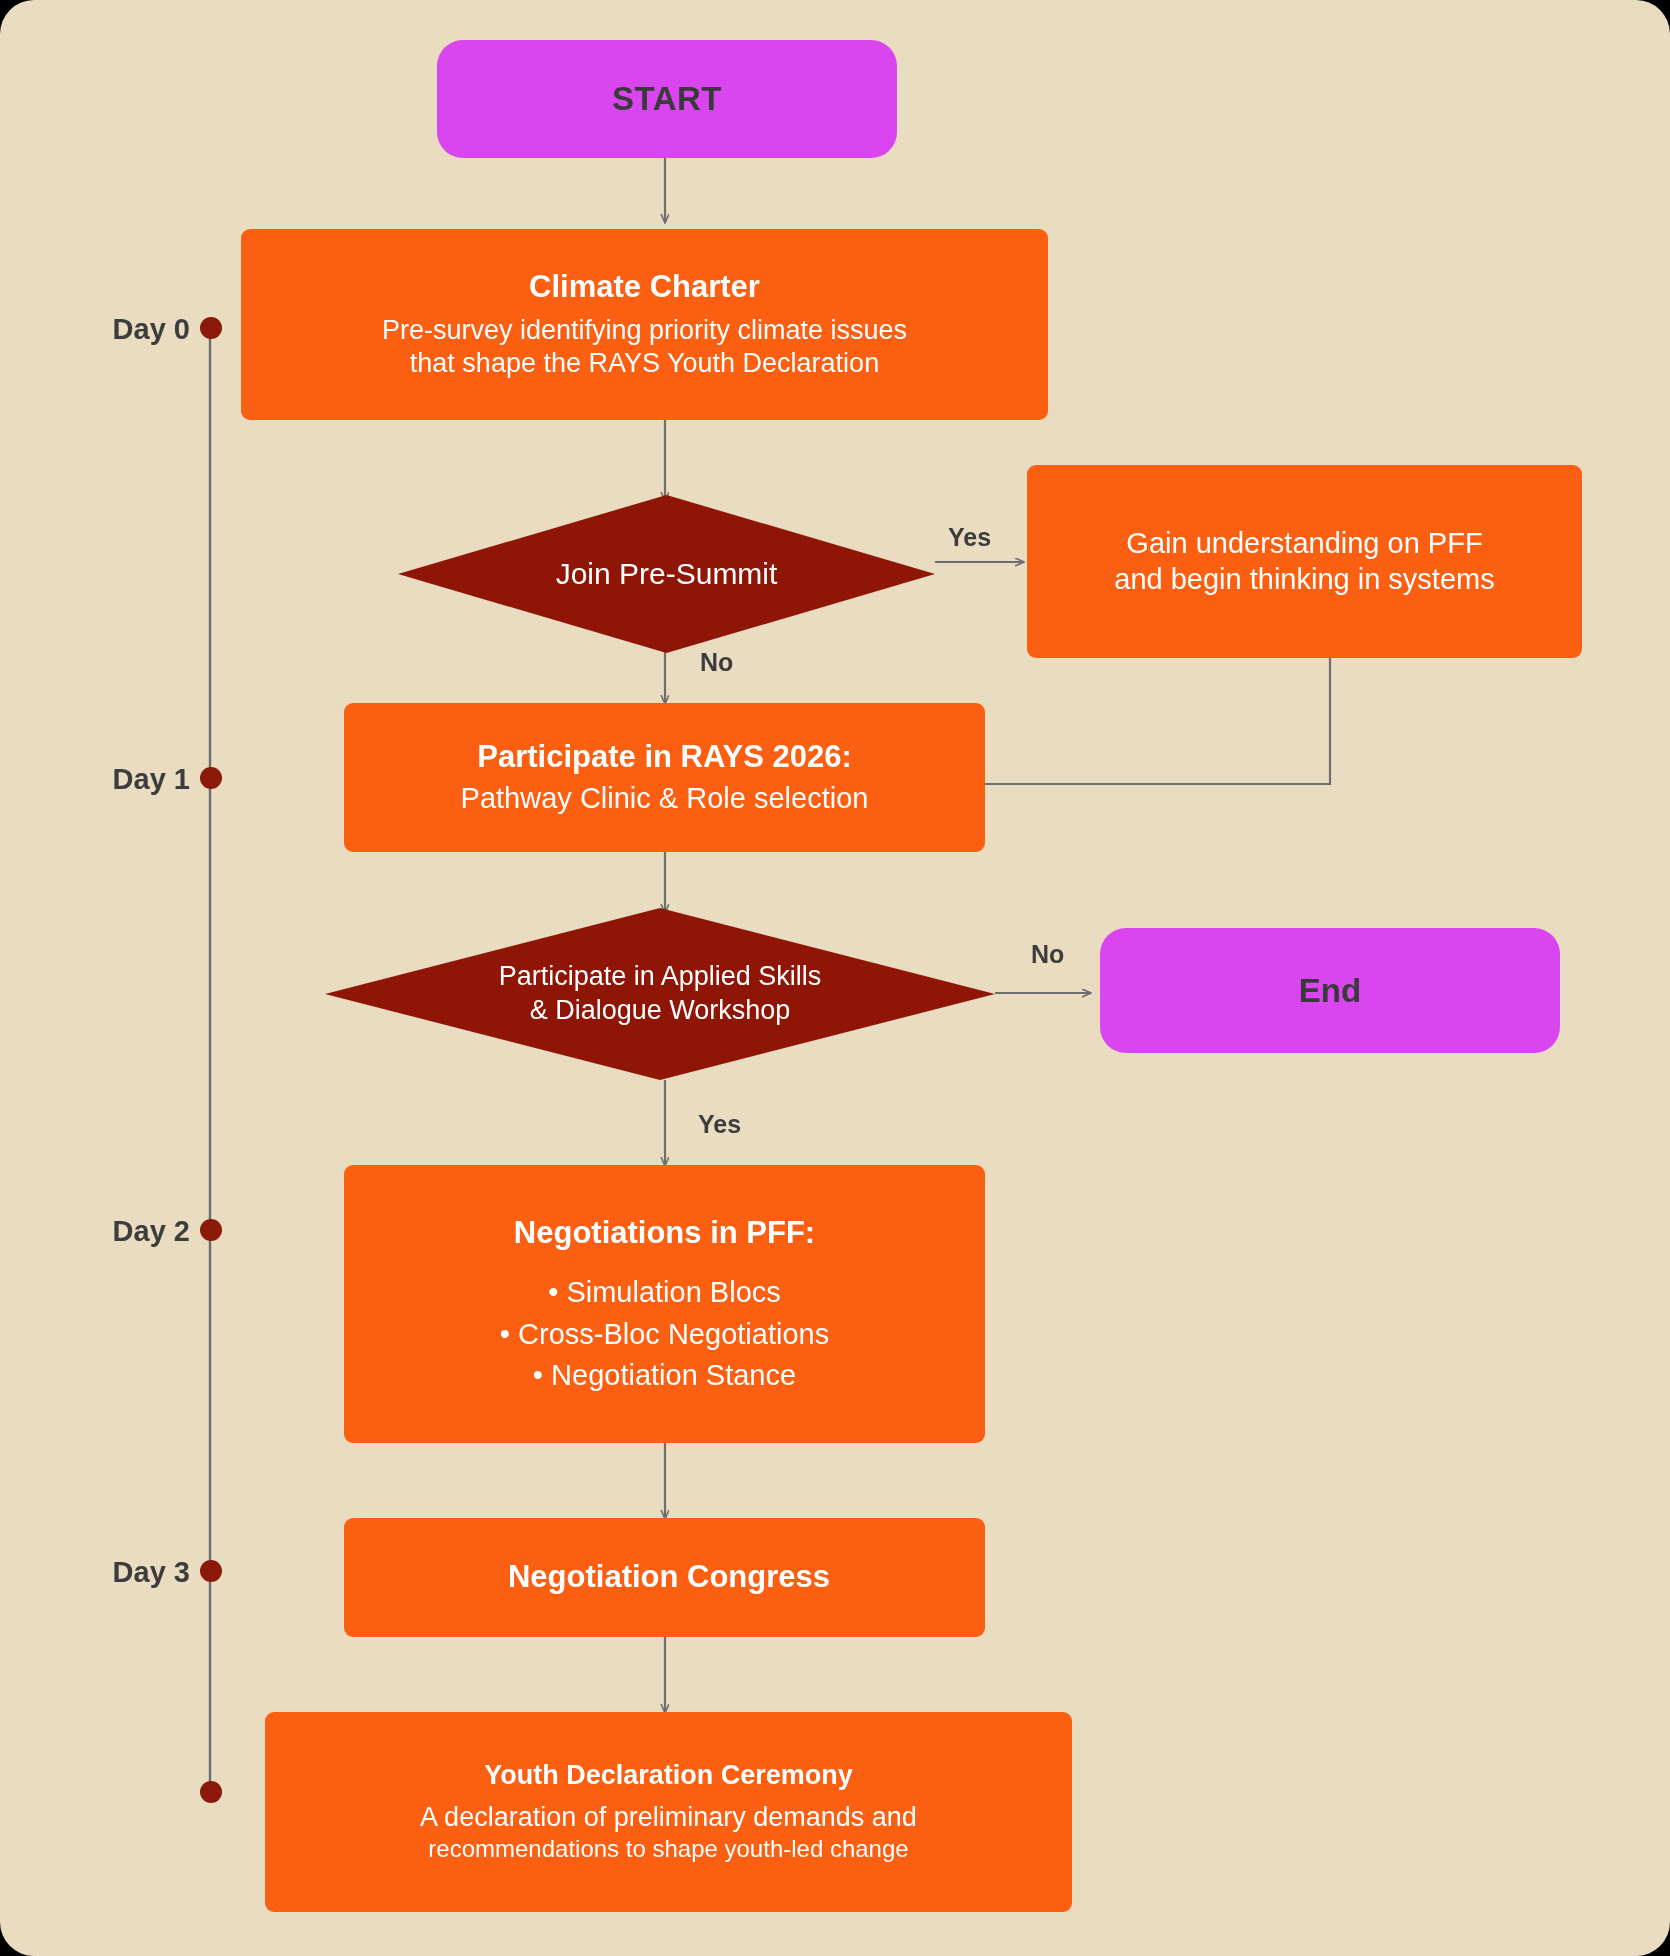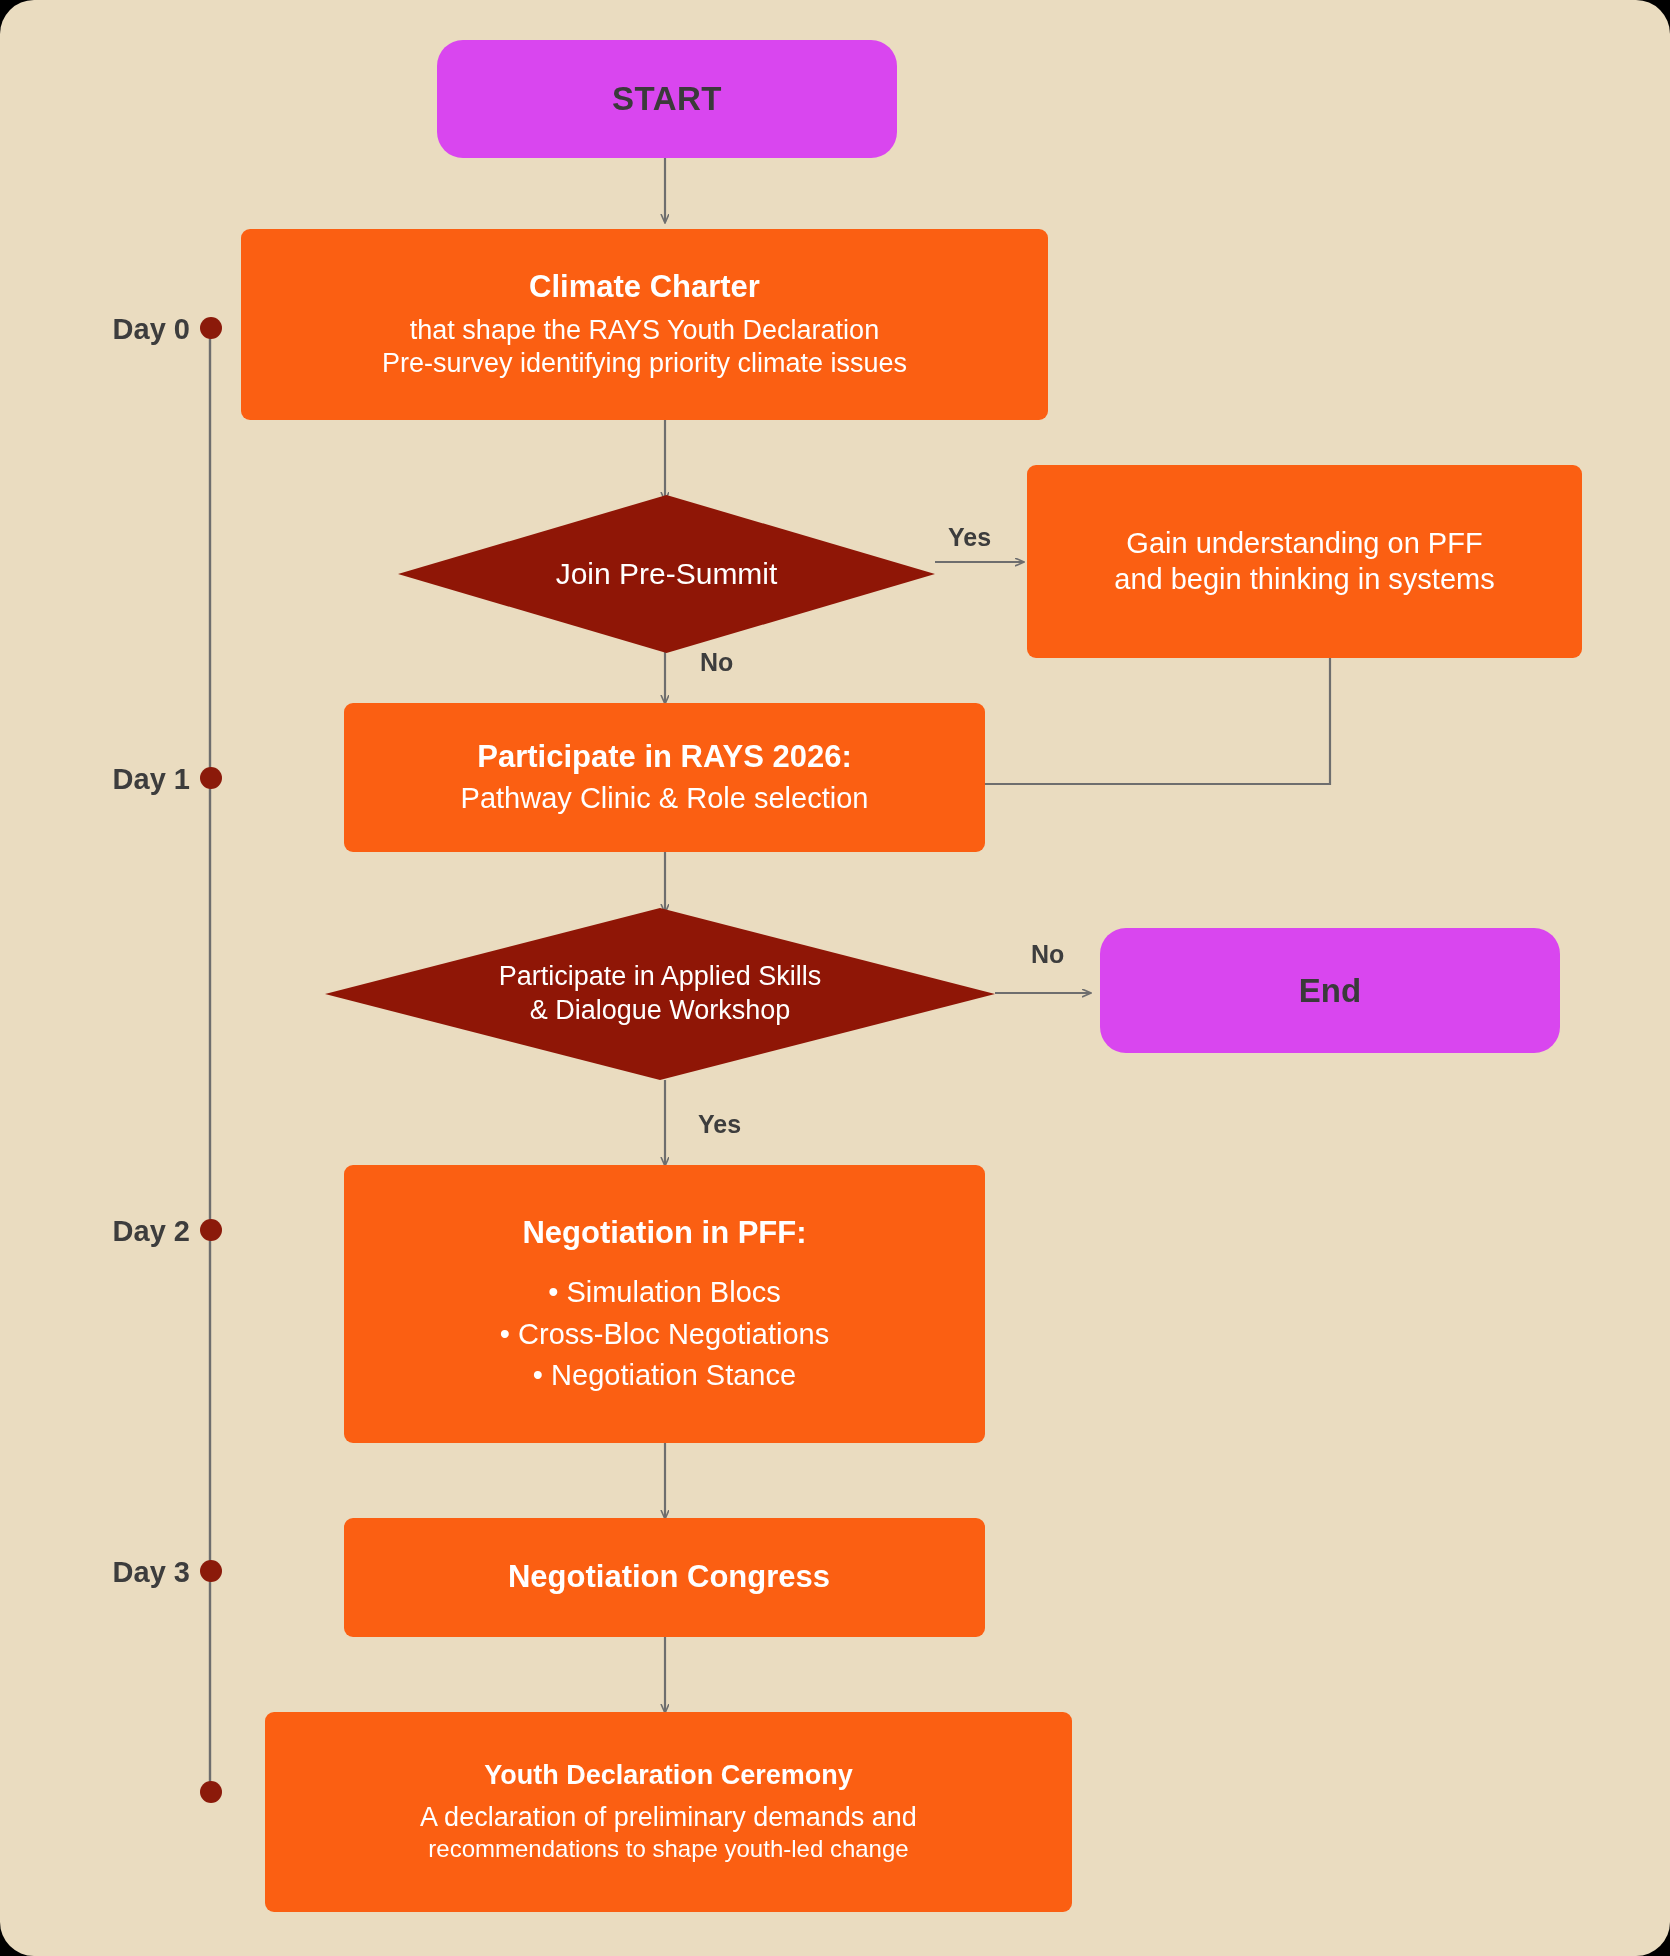--- a/index.html
+++ b/index.html
@@ -139,22 +139,22 @@
   <div class="day-dot" style="left:200px; top:1560px;"></div>
 
   <div class="day-dot" style="left:200px; top:1781px;"></div>
 
   <div class="node terminal" style="left:437px; top:40px; width:460px; height:118px; font-size:33px; letter-spacing:0.5px;">
     <span>START</span>
   </div>
 
   <div class="node process" style="left:241px; top:229px; width:807px; height:191px; padding:0 24px;">
     <span class="title" style="font-size:31px; margin-bottom:9px;">Climate Charter</span>
+    <span class="sub" style="font-size:27px;">Pre-survey identifying priority climate issues</span>
     <span class="sub" style="font-size:27px;">that shape the RAYS Youth Declaration</span>
-    <span class="sub" style="font-size:27px;">Pre-survey identifying priority climate issues</span>
   </div>
 
   <div class="decision" style="left:398px; top:495px; width:537px; height:158px;">
     <span class="dlabel" style="font-size:30px;">Join Pre-Summit</span>
   </div>
 
   <span class="edge-label" style="left:948px; top:523px;">Yes</span>
   <span class="edge-label" style="left:700px; top:648px;">No</span>
 
   <div class="node process" style="left:1027px; top:465px; width:555px; height:193px; padding:0 20px;">
@@ -175,21 +175,21 @@
   </div>
 
   <span class="edge-label" style="left:1031px; top:940px;">No</span>
   <span class="edge-label" style="left:698px; top:1110px;">Yes</span>
 
   <div class="node terminal" style="left:1100px; top:928px; width:460px; height:125px; font-size:33px;">
     <span>End</span>
   </div>
 
   <div class="node process" style="left:344px; top:1165px; width:641px; height:278px; padding:0 22px;">
-    <span class="title" style="font-size:31px; margin-bottom:24px;">Negotiation in PFF:</span>
+    <span class="title" style="font-size:31px; margin-bottom:24px;">Negotiations in PFF:</span>
     <span class="sub" style="font-size:29px; margin-bottom:6px;">• Simulation Blocs</span>
     <span class="sub" style="font-size:29px; margin-bottom:6px;">• Cross-Bloc Negotiations</span>
     <span class="sub" style="font-size:29px;">• Negotiation Stance</span>
   </div>
 
   <div class="node process" style="left:344px; top:1518px; width:641px; height:119px; padding:0 22px;">
     <span class="title" style="font-size:31px;margin-left:9px;">Negotiation Congress</span>
   </div>
 
   <div class="node process" style="left:265px; top:1712px; width:807px; height:200px; padding:0 24px;">

